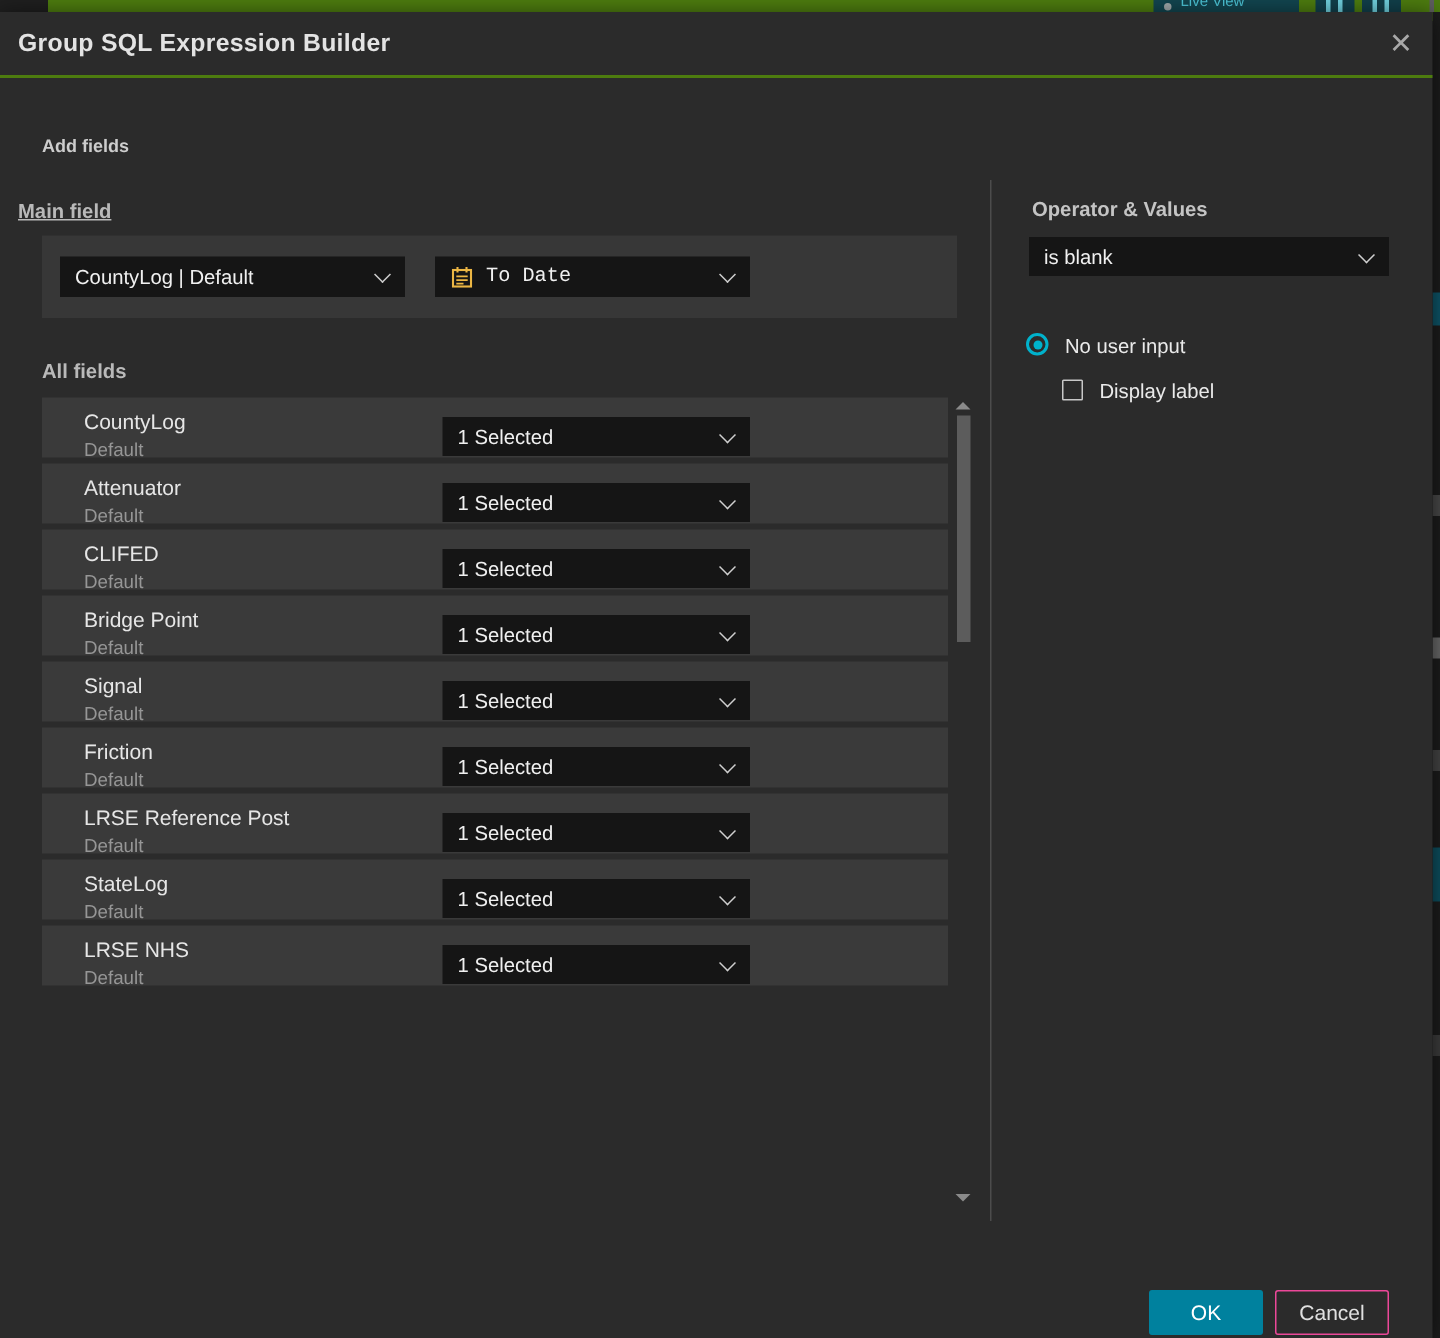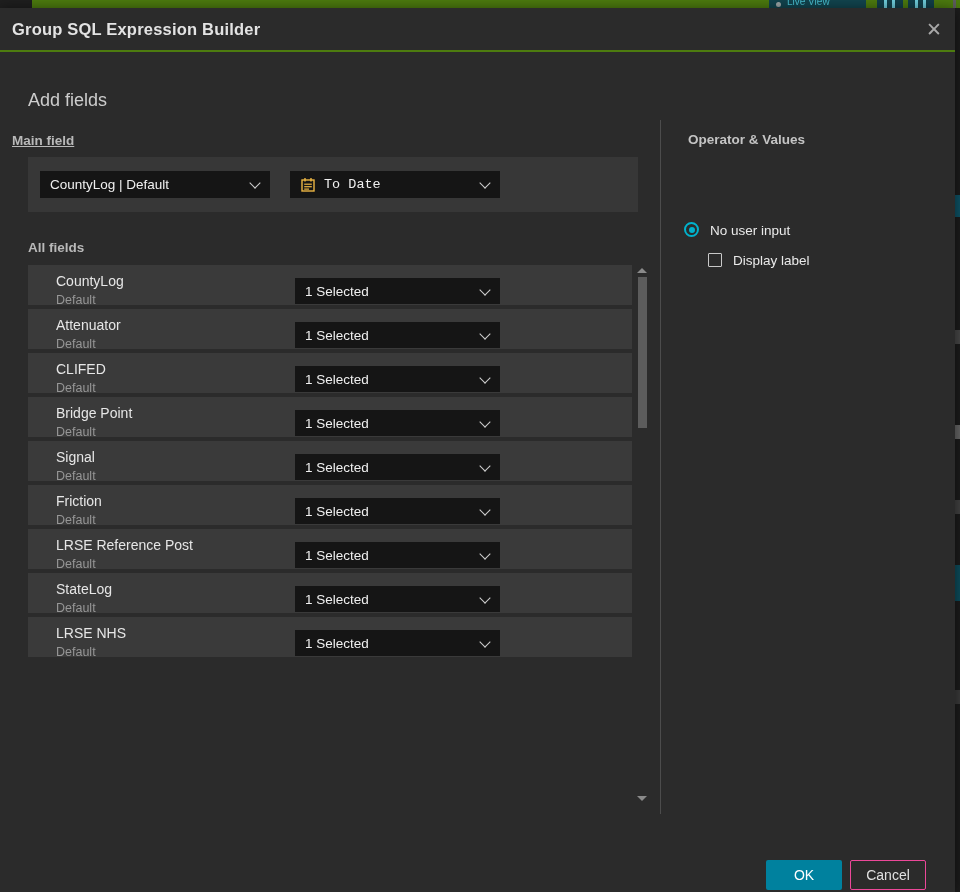--- a/index.html
+++ b/index.html
@@ -24,21 +24,21 @@
     position:absolute;left:0;top:8px;width:955px;height:884px;
     background:#2b2b2b;box-shadow:0 2px 14px rgba(0,0,0,0.6);
   }
   .modal-header{
     position:absolute;left:0;top:0;width:100%;height:44px;
     border-bottom:2px solid #4d7c0f;display:flex;align-items:center;
     box-sizing:border-box;padding:0 13px 0 12px;
   }
   .modal-title{font-size:16.5px;font-weight:700;color:#e3e3e3;letter-spacing:.2px;}
   .close-btn{margin-left:auto;font-size:19px;color:#a8a8a8;line-height:1;cursor:pointer;font-weight:400;}
-  .section-heading{position:absolute;font-size:18px;font-weight:400;color:#cdcdcd;}
+  .section-heading{position:absolute;font-size:12px;font-weight:700;color:#cdcdcd;}
   .group-label{position:absolute;font-size:13.5px;font-weight:700;color:#b9b9b9;}
   
   .main-panel{position:absolute;left:28px;top:149px;width:610px;height:55px;background:#373737;}
   
   .select{
     position:absolute;background:#151515;display:flex;align-items:center;
     box-sizing:border-box;padding:0 26px 0 10px;cursor:pointer;
   }
   .select .sel-text{font-size:13.5px;color:#f0f0f0;white-space:nowrap;overflow:hidden;}
   .chev{position:absolute;right:11px;top:50%;width:7px;height:7px;margin-top:-5.5px;
@@ -213,20 +213,24 @@
   </div>
 </div>
 
   <div class="sb-arrow sb-up"></div>
   <div class="sb-thumb"></div>
   <div class="sb-arrow sb-down"></div>
 
   <div class="v-divider"></div>
 
   <div class="group-label" style="left:688px;top:124px;color:#c4c4c4;">Operator &amp; Values</div>
+  <div class="select" style="left:686px;top:150px;width:240px;height:26px;">
+    <span class="sel-text">is blank</span>
+    <span class="chev"></span>
+  </div>
 
   <div class="radio">
     <span class="dot"></span>
   </div>
   <div class="ctl-label" style="left:710px;top:215px;">No user input</div>
 
   <div class="checkbox"></div>
   <div class="ctl-label" style="left:733px;top:245px;">Display label</div>
 
   <div class="btn btn-ok">OK</div>

